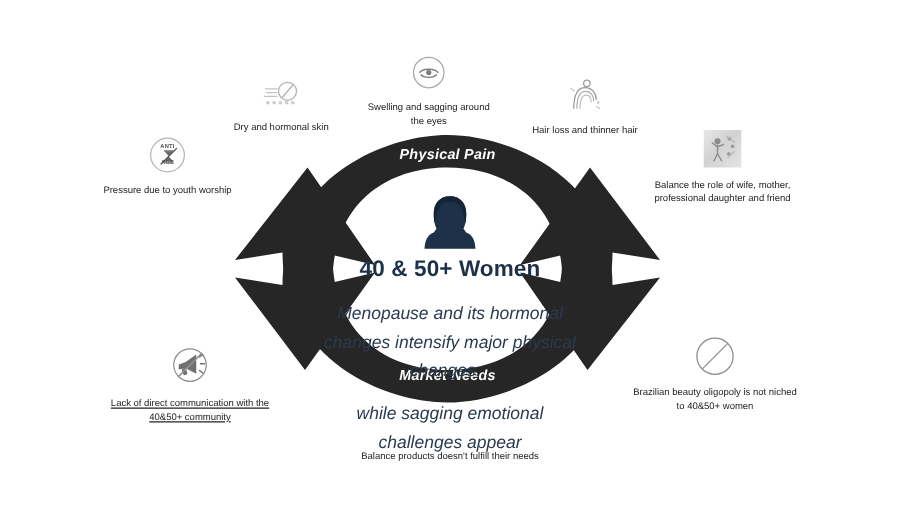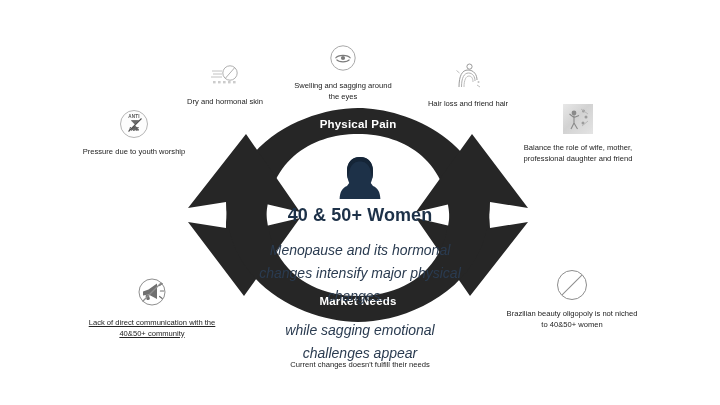--- a/index.html
+++ b/index.html
@@ -61,20 +61,21 @@
     margin-top: 13px;
   }
   .persona-desc.second {
     margin-top: 11px;
   }
 
   
   .ring-label {
     position: absolute;
     font-size: 11.5px;
+    font-style: italic;
     font-weight: bold;
     color: #ffffff;
     width: 200px;
     text-align: center;
     letter-spacing: .2px;
   }
   #label-physical-pain { left: 258px; top: 118px; }
   #label-market-needs  { left: 258px; top: 295px; }
 
   
@@ -268,21 +269,21 @@
       <svg width="30" height="28" viewBox="0 0 30 28">
         <path d="M6 25 C6 14 9 8 15 8 C21 8 24 13 24 18" fill="none" stroke="#9a9a9a" stroke-width="1"></path>
         <path d="M8.5 25 C8.5 16 11 11 15.5 11 C20 11 22 15 22 19" fill="none" stroke="#b0b0b0" stroke-width="1"></path>
         <path d="M11 25 C11 18 13 14 16 14 C19 14 20 17 20 20" fill="none" stroke="#c0c0c0" stroke-width="1"></path>
         <circle cx="16.5" cy="4.6" r="2.6" fill="none" stroke="#9a9a9a" stroke-width="1"></circle>
         <line x1="6.5" y1="11" x2="3.5" y2="8.5" stroke="#c0c0c0" stroke-width="1"></line>
         <line x1="24" y1="23" x2="27" y2="25" stroke="#c0c0c0" stroke-width="1"></line>
         <circle cx="25.5" cy="20" r="1" fill="#c0c0c0"></circle>
       </svg>
     </span>
-    <span class="cap">Hair loss and friend hair</span>
+    <span class="cap">Hair loss and thinner hair</span>
   </div>
 
   <div class="callout" id="co-balance">
     <span class="icon-slot">
       <span class="photo-tile" style="display:inline-block;">
         <svg width="30" height="30" viewBox="0 0 30 30" style="position:absolute;left:0;top:0;">
           <circle cx="11" cy="9" r="2.4" fill="#8a8a8a"></circle>
           <path d="M11 11.6 L11 19 M11 13.5 L6.5 10 M11 13.5 L16 11.5 M11 19 L8 25 M11 19 L14.5 25" stroke="#8a8a8a" stroke-width="1.1" fill="none"></path>
           <circle cx="20.5" cy="7" r="1.5" fill="#9c9c9c"></circle>
           <circle cx="23" cy="13" r="1.5" fill="#9c9c9c"></circle>
@@ -315,16 +316,16 @@
           <line x1="25.4" y1="16" x2="28.6" y2="16"></line>
           <line x1="24.6" y1="21.4" x2="27.2" y2="23.4"></line>
         </g>
         <line x1="7.5" y1="26.5" x2="26.5" y2="7.5" stroke="#8f8f8f" stroke-width="1.2"></line>
       </svg>
     </span>
     <span class="cap">Lack of direct communication with the 40&amp;50+ community</span>
   </div>
 
   <div class="callout" id="co-products">
-    <span class="cap">Current changes doesn't fulfill their needs</span>
+    <span class="cap">Balance products doesn't fulfill their needs</span>
   </div>
 
 </div>
 
 </body></html>

